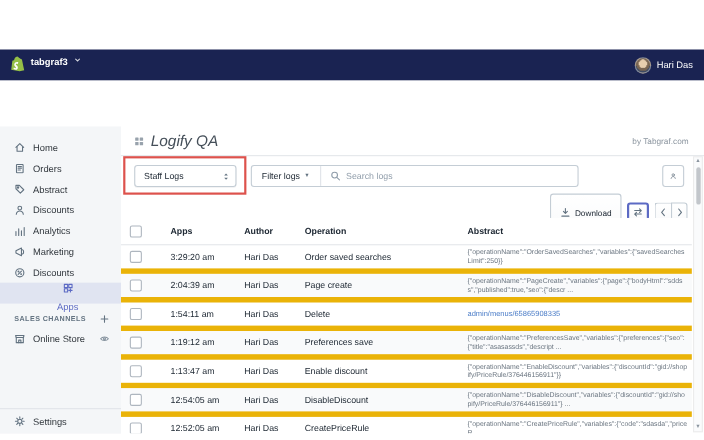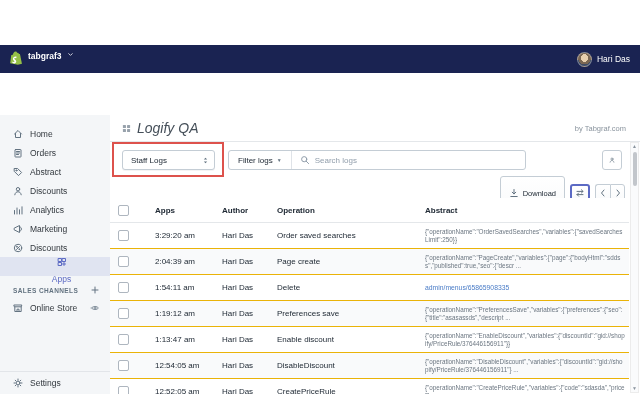--- a/index.html
+++ b/index.html
@@ -66,21 +66,21 @@
   .icon-btn{width:19px;padding:0;justify-content:center;}
   .swap-btn{border:2px solid var(--accent,#5c6ac4);width:20px;}
   .pager{display:flex;}
   .pager .btn{border-radius:0;width:15px;padding:0;justify-content:center;}
   .pager .btn:first-child{border-radius:3px 0 0 3px;border-right:none;}
   .pager .btn:last-child{border-radius:0 3px 3px 0;}
 
   
   .table{position:absolute;top:83px;left:0;right:11px;bottom:0;overflow:hidden;}
   .trow{display:grid;grid-template-columns:37px 67px 55px 148px 1fr;align-items:center;padding-left:8px;height:26px;
-    border-bottom:1px solid #eab308;box-sizing:border-box;font-size:8px;color:#212b36;}
+    border-bottom:5px solid #eab308;box-sizing:border-box;font-size:8px;color:#212b36;}
   .trow.head{height:25px;font-weight:bold;border-bottom:1px solid #e4e7ea;background:#fff;}
   .trow.alt{background:#f9fafb;}
   .cb{width:9px;height:9px;border:1px solid #aeb6bf;border-radius:2px;background:#fff;cursor:pointer;}
   .c-abs{font-size:6.3px;line-height:8px;color:#6b7681;word-break:break-all;max-height:16px;overflow:hidden;padding-right:4px;}
   .c-abs.link{color:var(--link,#4a7cc7);font-size:6.8px;cursor:pointer;}
 
   
   .vscroll{position:absolute;top:27px;right:1px;bottom:1px;width:9px;background:#fafbfc;border:1px solid #ececec;box-sizing:border-box;
     display:flex;flex-direction:column;align-items:center;justify-content:space-between;padding:1px 0;}
   .vscroll .arrow{font-size:5px;color:#8a949e;line-height:5px;}

